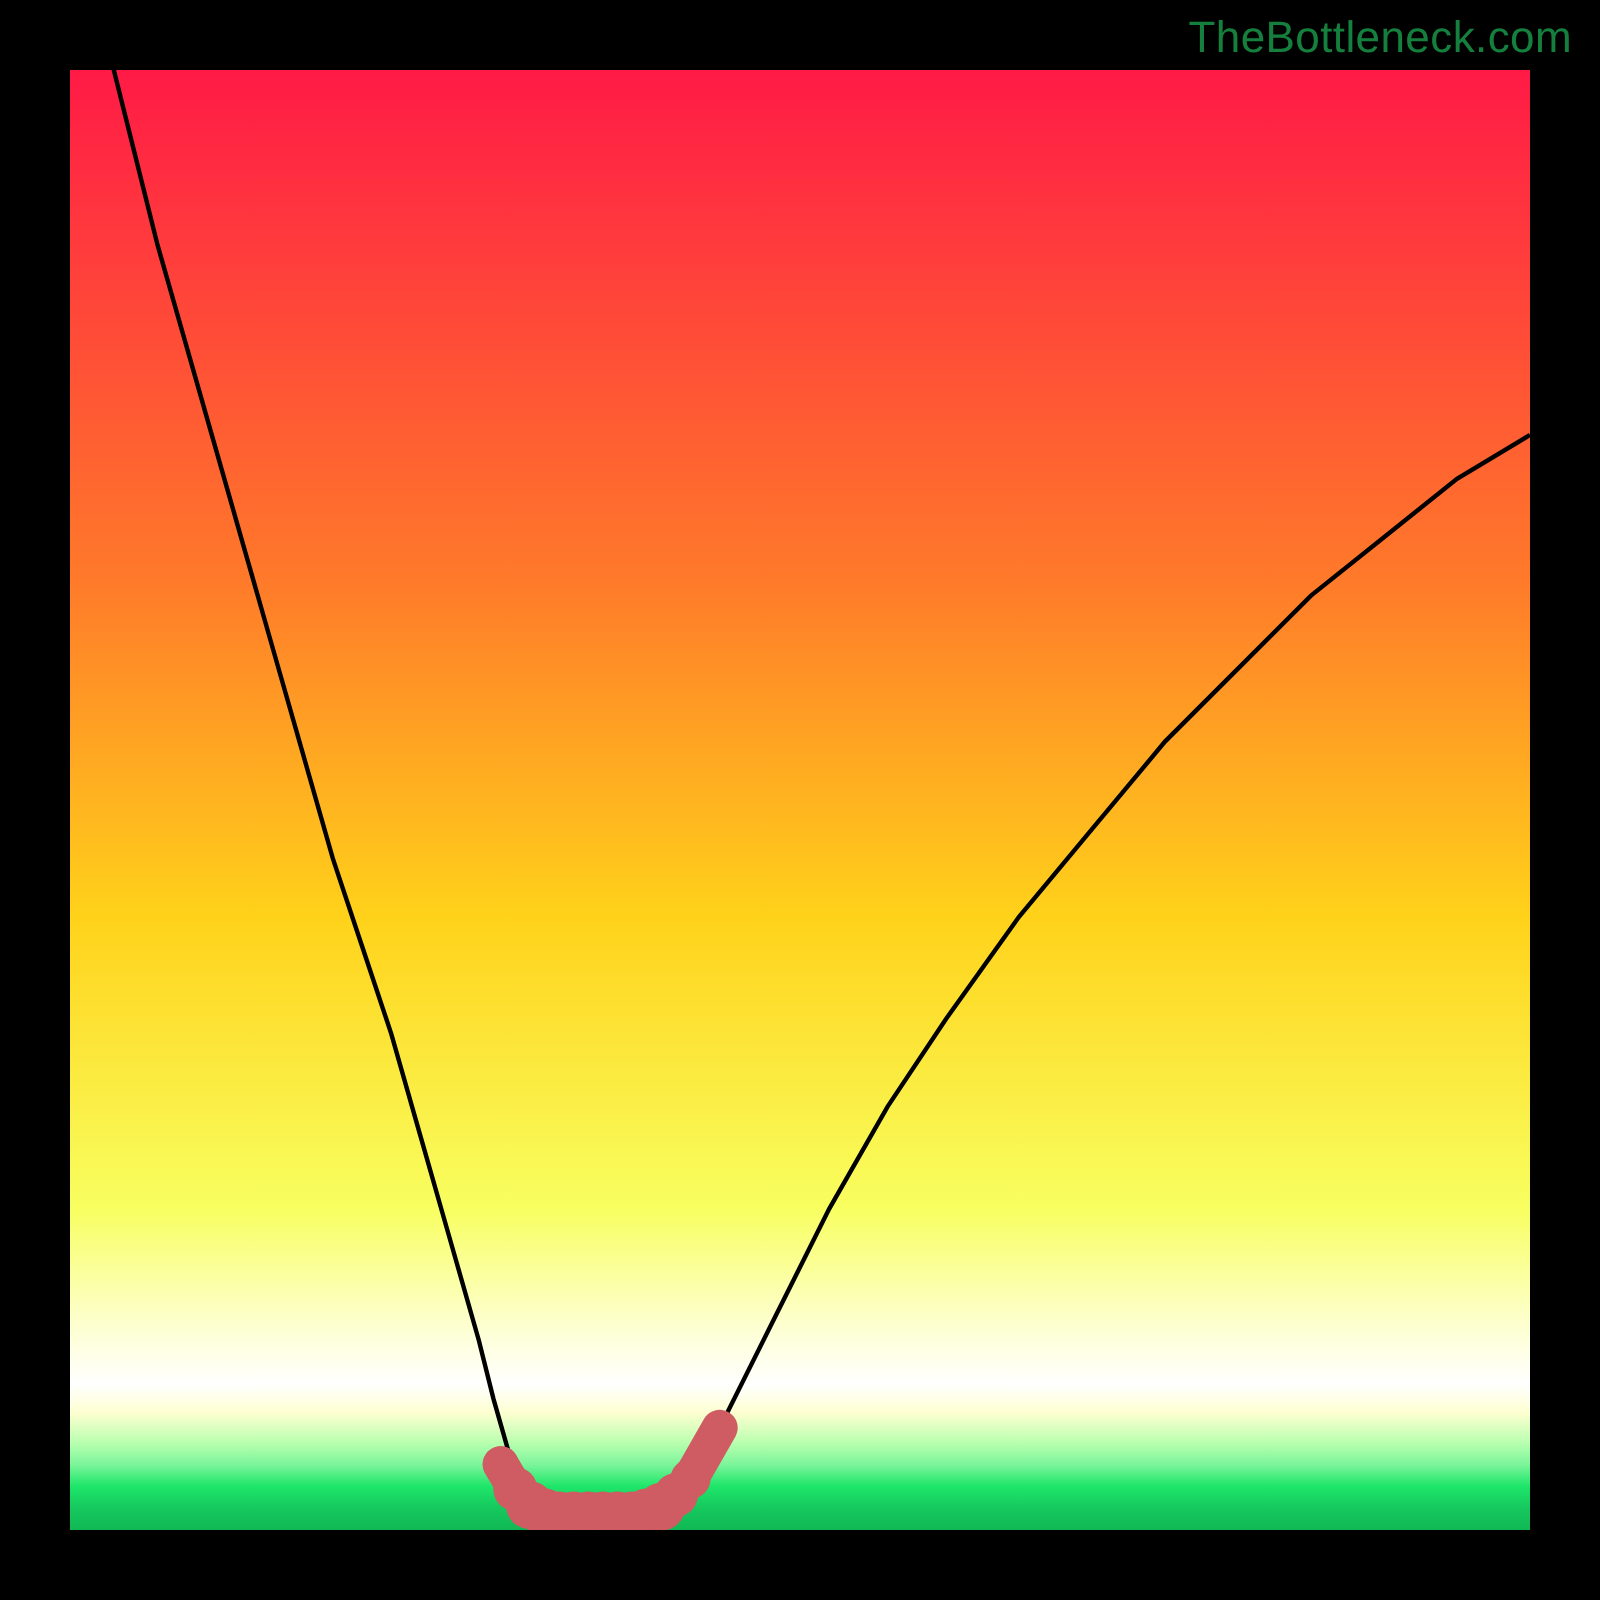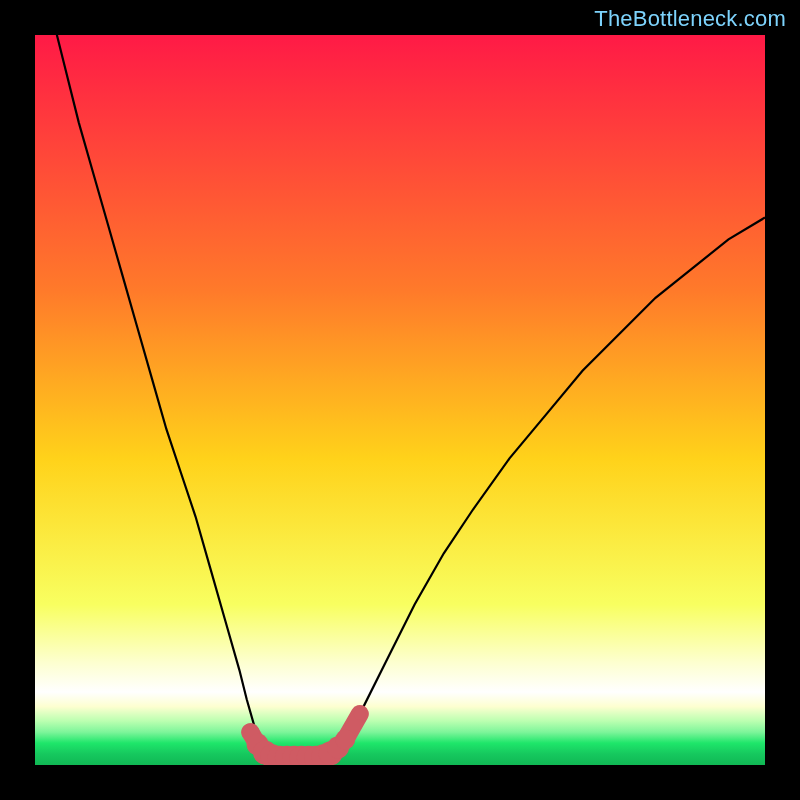--- a/index.html
+++ b/index.html
@@ -23,21 +23,21 @@
     position: absolute;
     left: 35px;
     top: 35px;
     width: 730px;
     height: 730px;
   }
   .attribution {
     position: absolute;
     top: 6px;
     right: 14px;
-    color: #7dd3fc;
+    color: #15803d;
     font-size: 22px;
     font-weight: 400;
     letter-spacing: 0.2px;
     font-family: Arial, Helvetica, sans-serif;
   }
 </style>
 </head>
 <body>
 
 <div class="frame">

